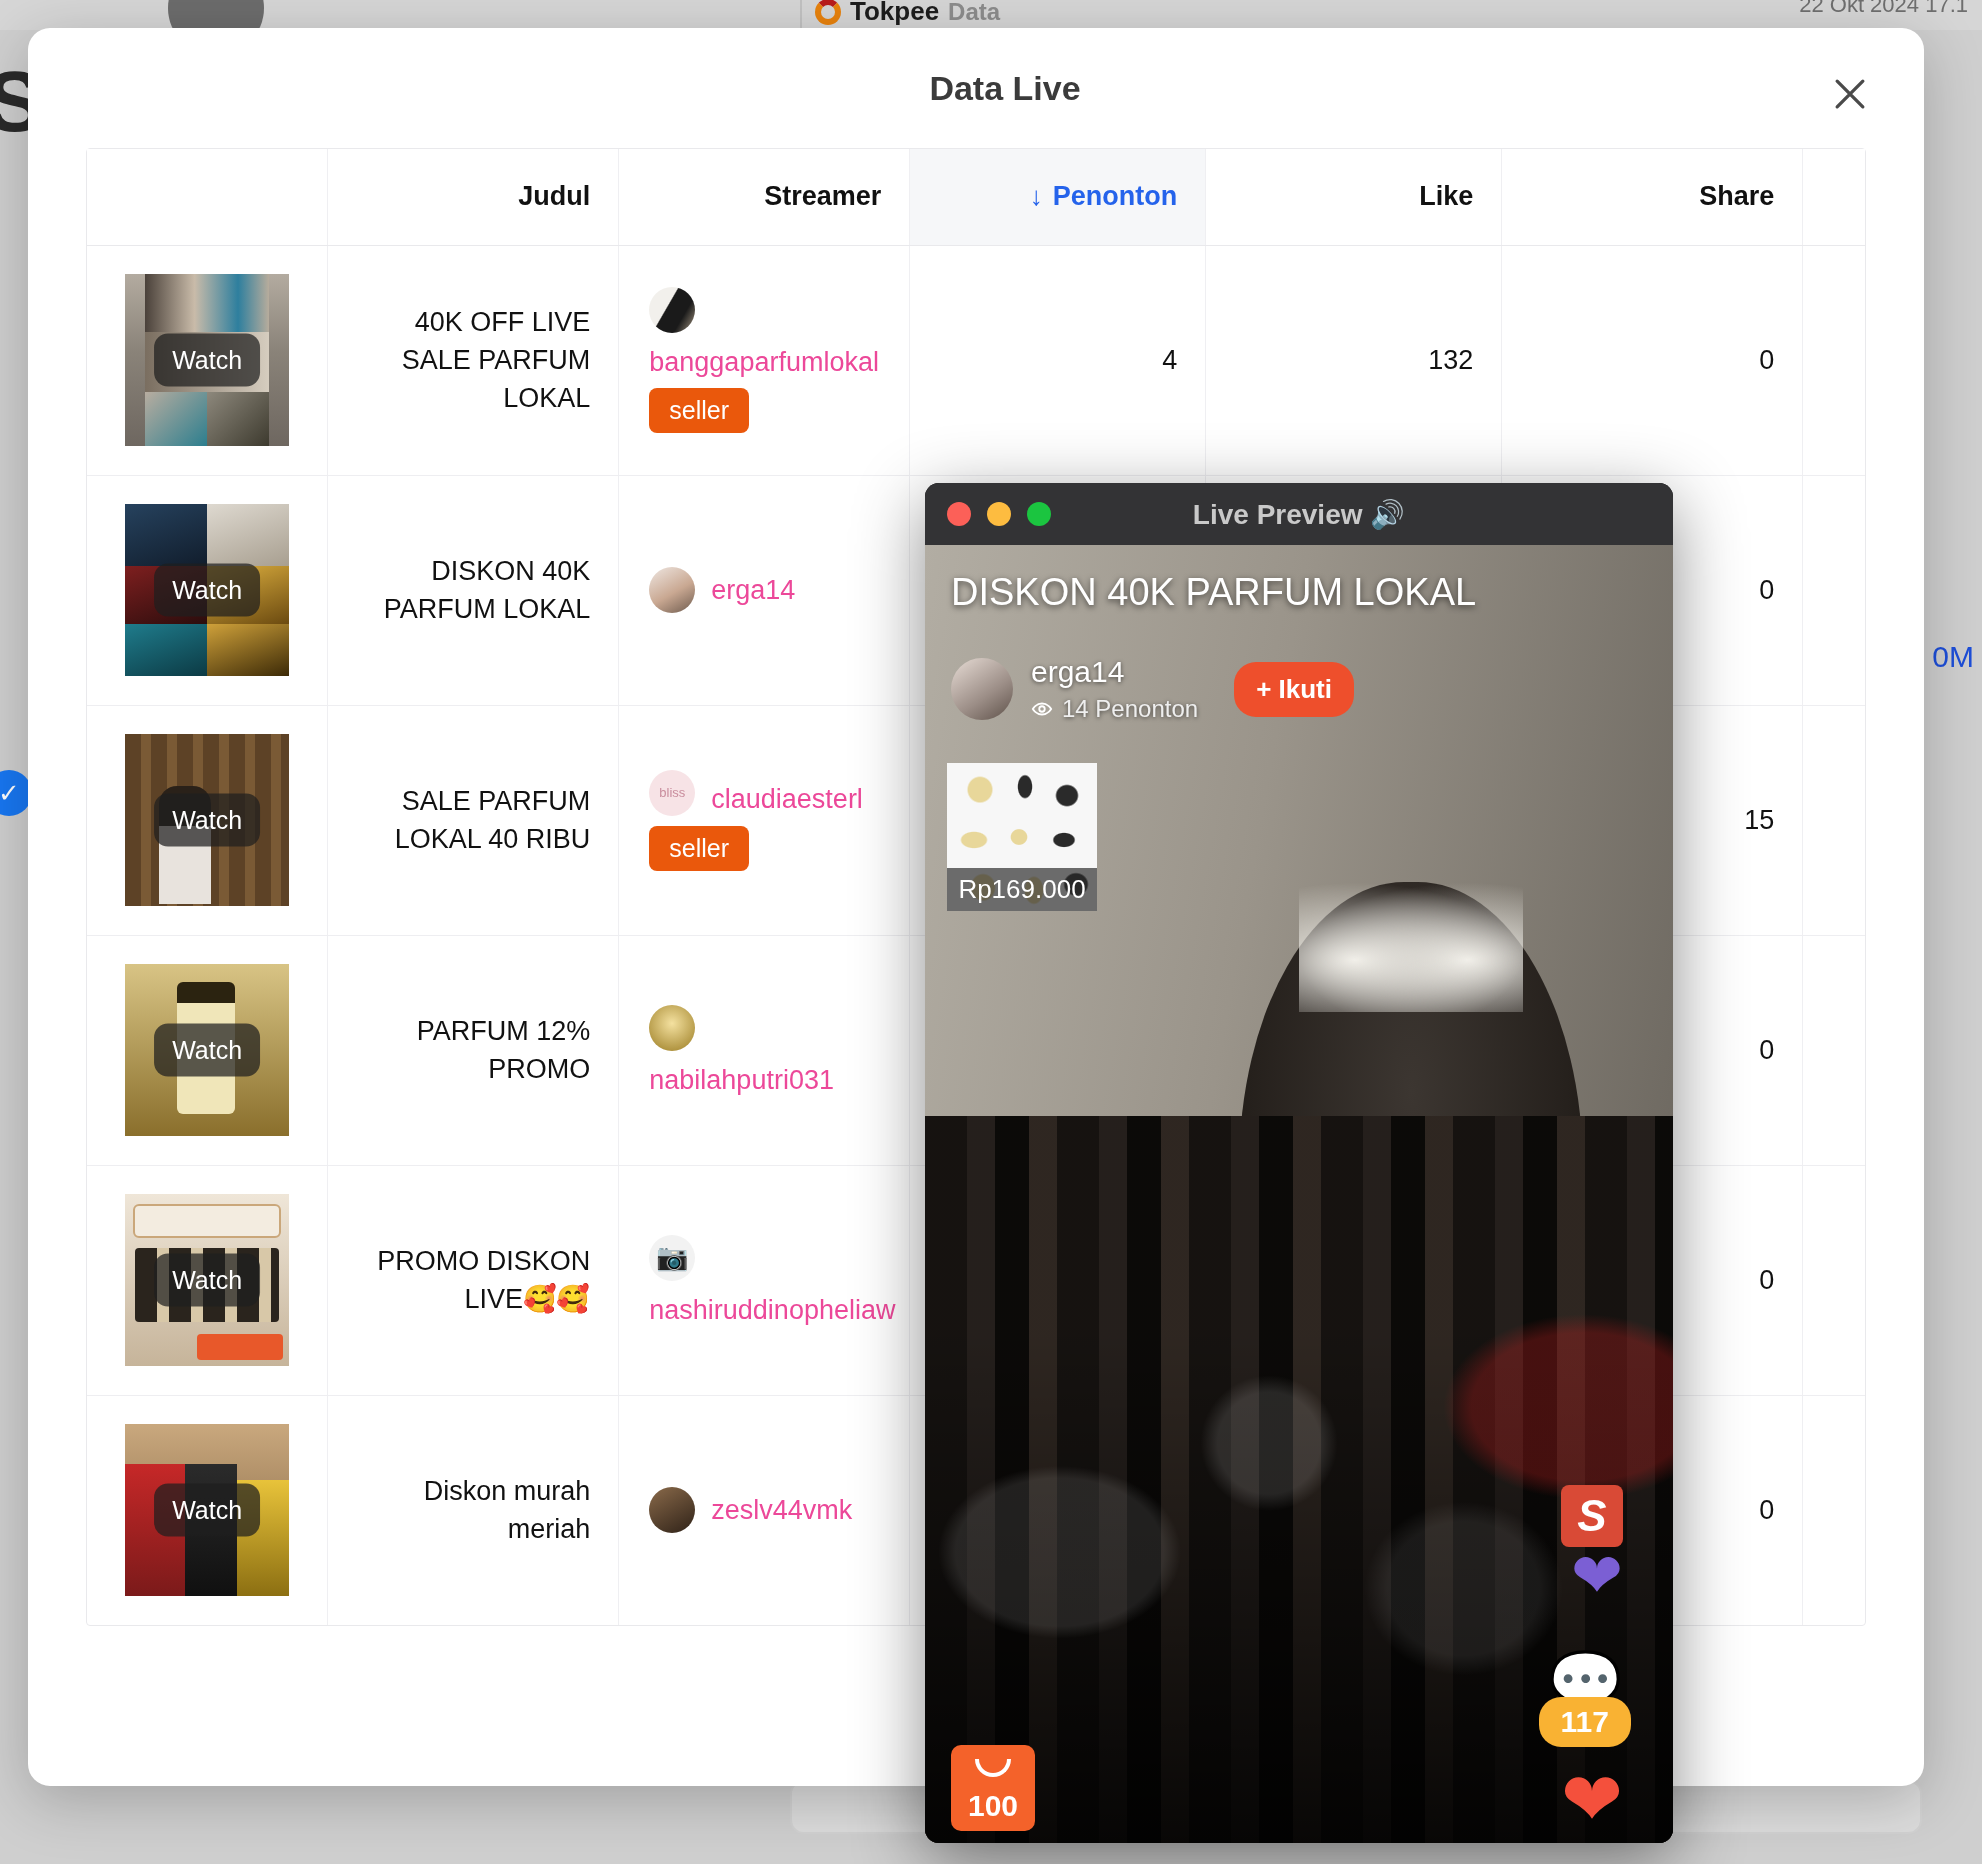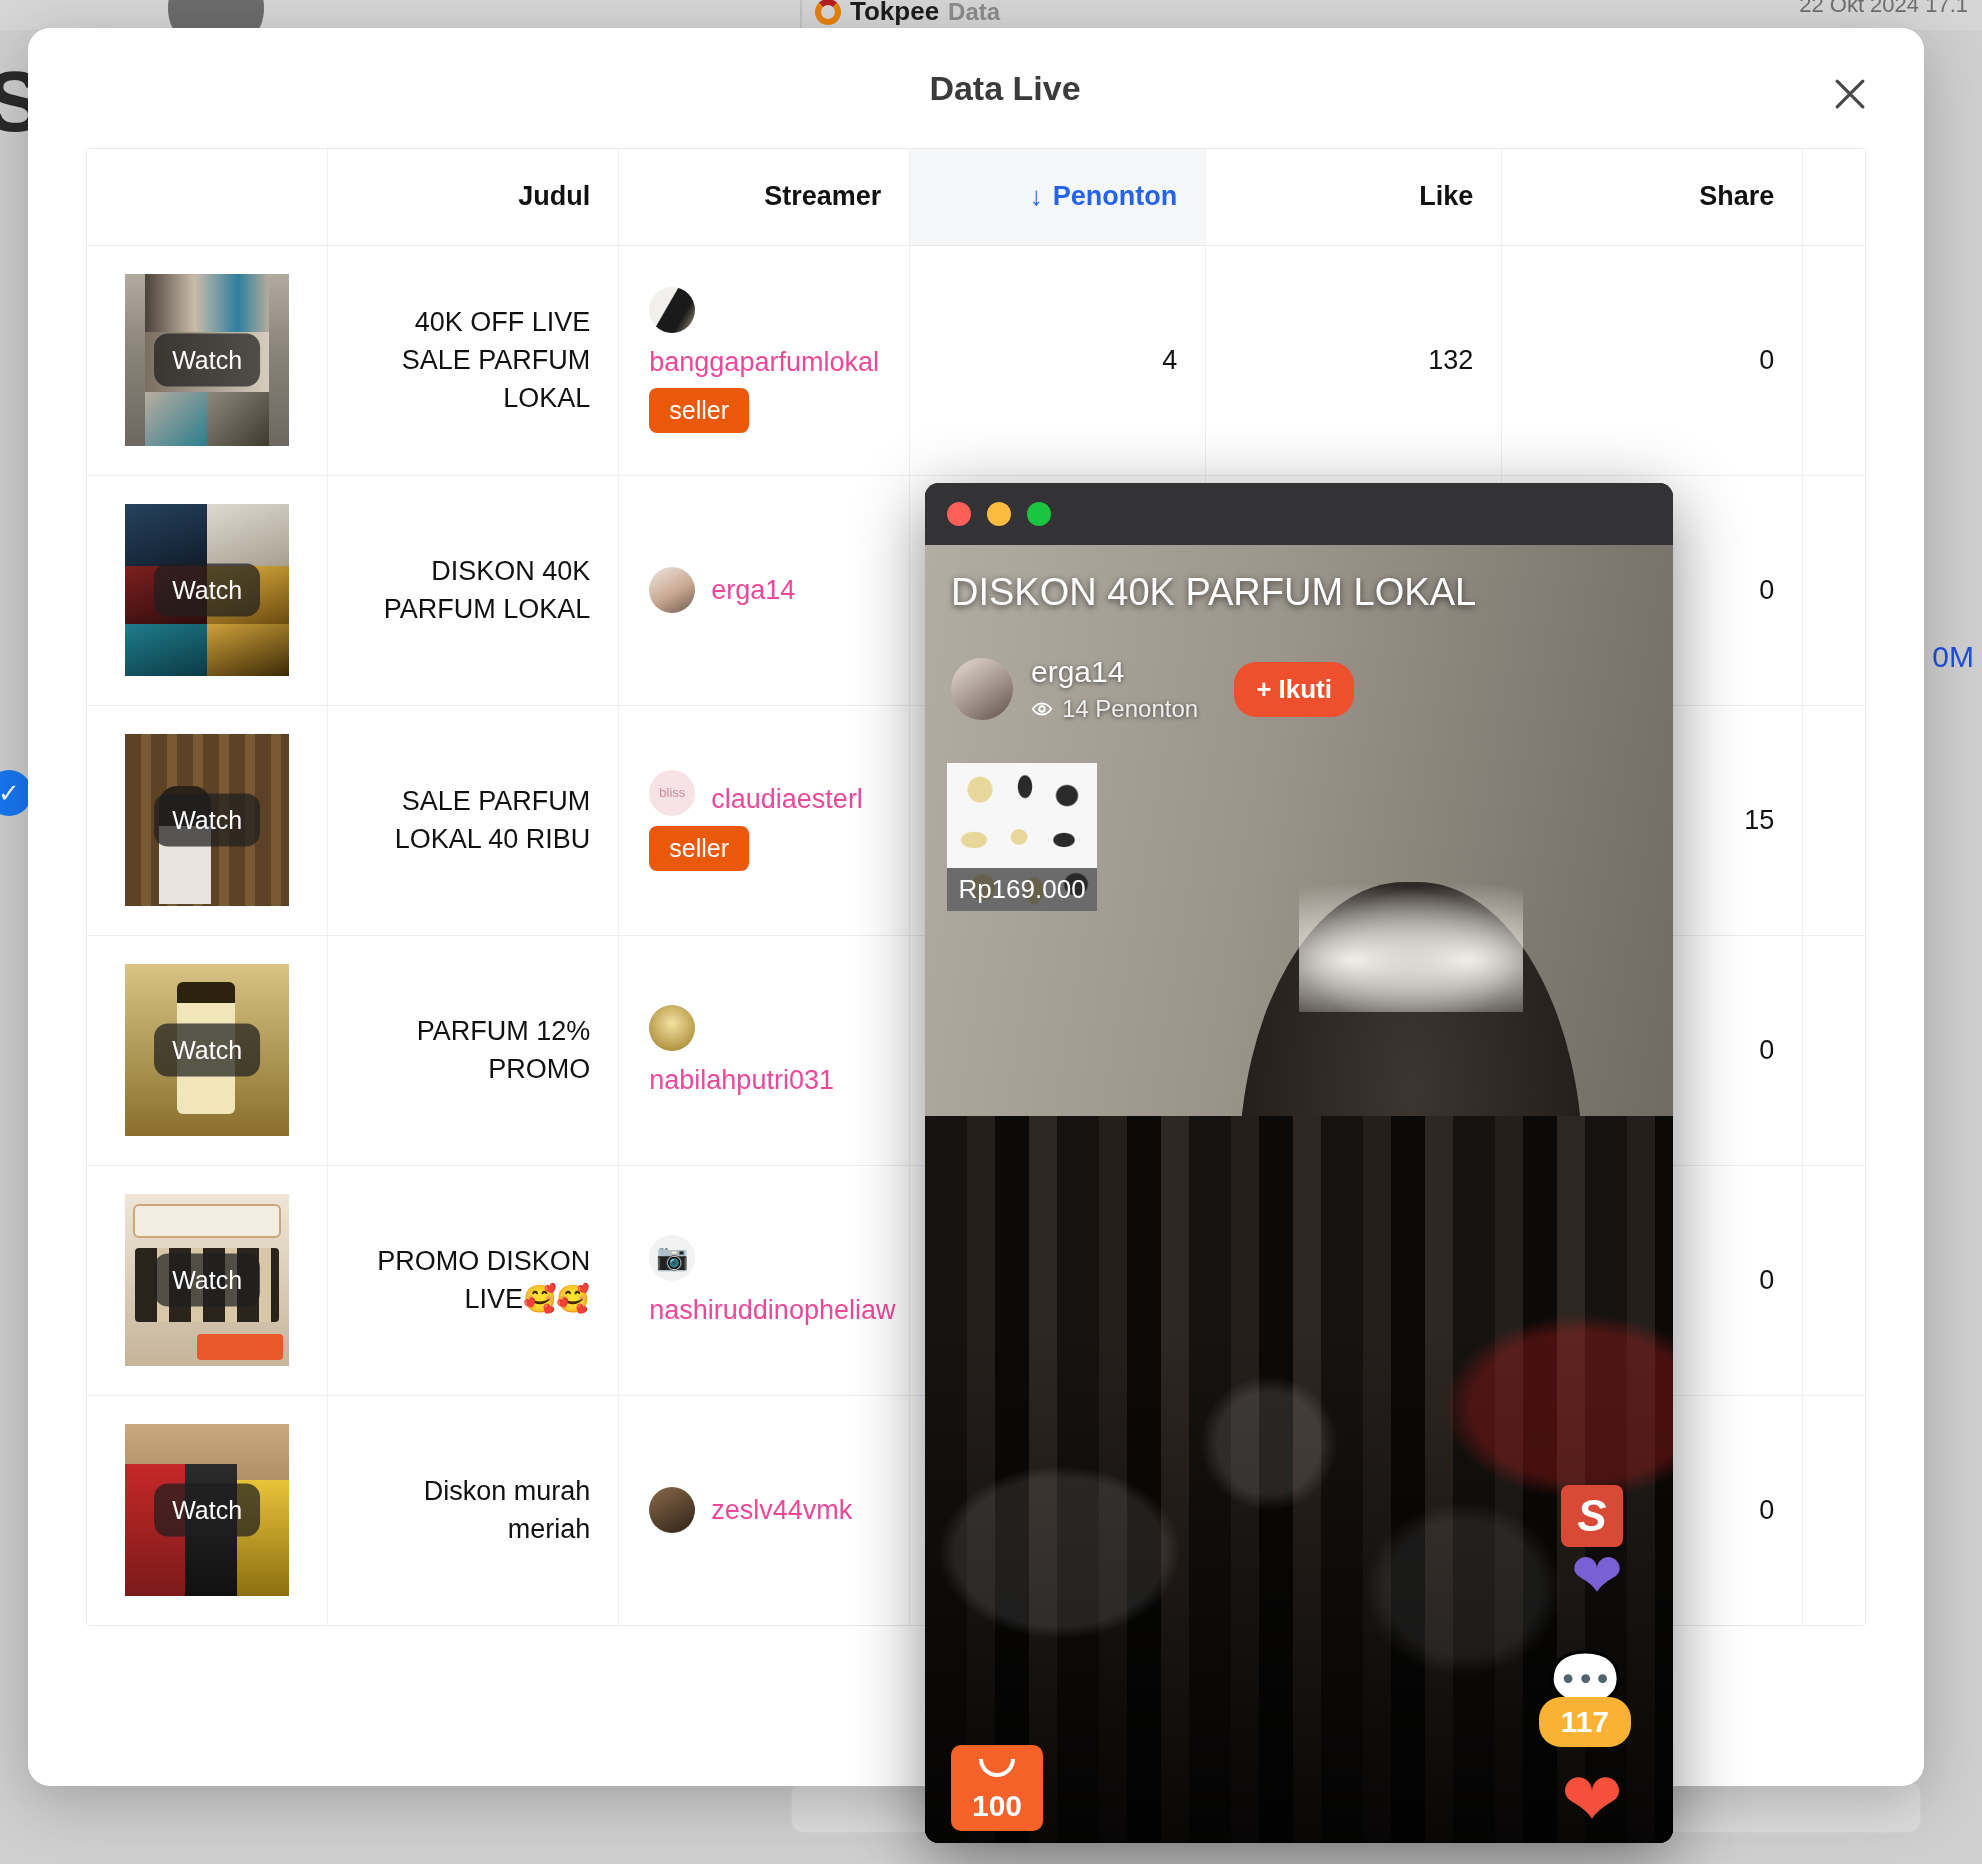--- a/index.html
+++ b/index.html
@@ -259,21 +259,21 @@
   .lp-price {
     position: absolute; left: 0; right: 0; bottom: 0;
     background: rgba(40,40,40,.68); color: #fff;
     font-size: 26px; text-align: center; padding: 6px 0;
   }
   .lp-bottombar {
     position: absolute; left: 0; right: 0; bottom: 0; height: 110px;
     display: flex; align-items: center;
   }
   .lp-shop {
-    position: relative; margin-left: 26px; width: 92px; height: 86px;
+    position: relative; margin-left: 26px; width: 84px; height: 86px;
     background: #f4622a; border-radius: 10px;
     display: flex; align-items: flex-end; justify-content: center;
     color: #fff; font-size: 30px; font-weight: bold; padding-bottom: 8px;
     cursor: pointer;
   }
   .lp-shop .handle {
     position: absolute; top: 14px; left: 50%; transform: translateX(-50%);
     width: 36px; height: 18px; border: 4px solid #fff;
     border-top: none; border-radius: 0 0 20px 20px;
   }
@@ -501,20 +501,21 @@
     </div>
   </div>
 
   <div class="preview">
     <div class="preview-titlebar">
       <div class="traffic">
         <span class="dot red"></span>
         <span class="dot yellow"></span>
         <span class="dot green"></span>
       </div>
+      <div class="preview-title">Live Preview 🔊</div>
     </div>
 
     <div class="preview-body">
       <div class="ph-wall"></div>
       <div class="ph-person"></div>
       <div class="ph-ears"></div>
       <div class="ph-bottles"></div>
       <div class="ph-bottle-gloss"></div>
 
       <div class="lp-title">DISKON 40K PARFUM LOKAL</div>

